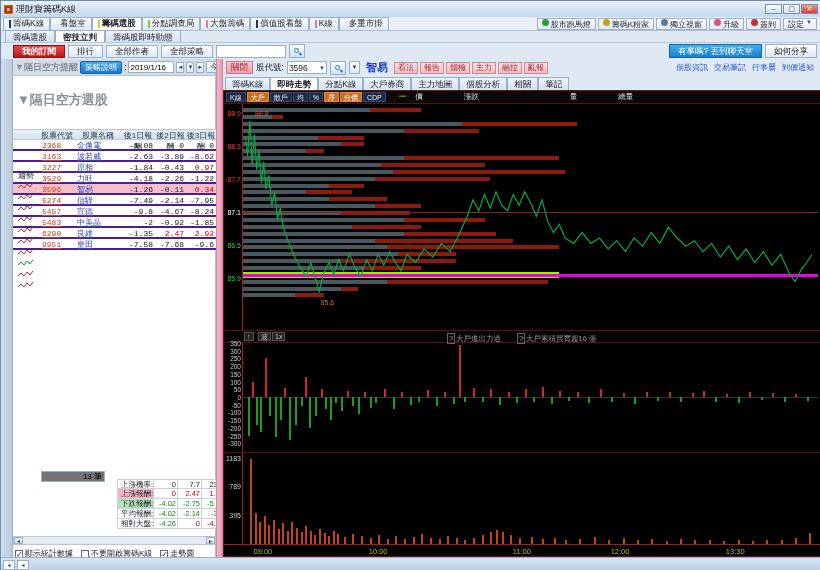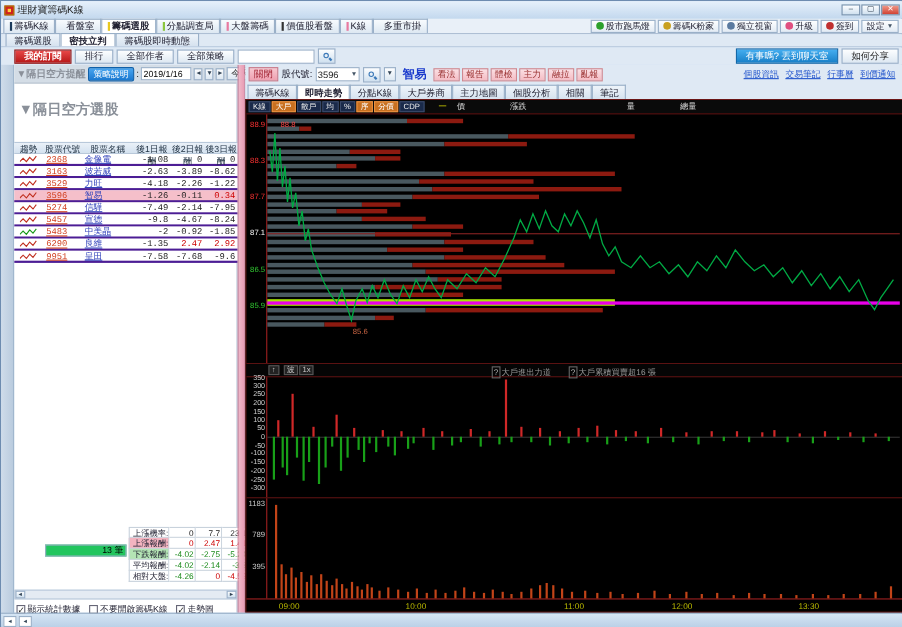--- a/index.html
+++ b/index.html
@@ -16,21 +16,21 @@
   .winbtn { width:17px; height:10px; border:1px solid #7a93ad; background:linear-gradient(#fdfeff,#cfe0ef); font-size:7px; line-height:8px; text-align:center; color:#345; }
   .winbtn.close { background:linear-gradient(#f09a8a,#d04030); color:#fff; }
 
   
   .menubar { position:absolute; left:0; top:16px; width:820px; height:14px; background:#e9f0f8; border-bottom:1px solid #aebfd4; display:flex; align-items:center; padding:0 2px; }
   #menu-tabs { display:flex; height:13px; }
   .mtab { display:flex; align-items:center; gap:2px; padding:0 5px; border:1px solid #9ab0c8; border-bottom:none; background:linear-gradient(#f8fbfe,#dde8f2); font-size:8.5px; color:#223; white-space:nowrap; }
   .mtab.active { background:#fff; font-weight:bold; }
   .mmark { width:2px; height:8px; display:inline-block; }
   #menu-right { margin-left:auto; display:flex; gap:2px; align-items:center; padding-right:2px; }
-  .mrbtn { display:flex; align-items:center; gap:2px; height:12px; padding:0 4px; border:1px solid #9ab0c8; background:linear-gradient(#fdfeff,#e2ebf4); font-size:8px; color:#223; white-space:nowrap; }
+  .mrbtn { display:flex; gap:2px; height:12px; padding:0 4px; border:1px solid #9ab0c8; background:linear-gradient(#fdfeff,#e2ebf4); font-size:8px; color:#223; white-space:nowrap; }
   .micon { width:7px; height:7px; border-radius:50%; display:inline-block; }
   .caret { font-size:6px; color:#456; }
 
   
   .subtabs { position:absolute; left:0; top:30px; width:820px; height:12px; background:#dfe9f4; display:flex; align-items:flex-end; padding-left:4px; border-bottom:1px solid #b6c8dc; }
   .stab { padding:0 7px; height:12px; line-height:12px; border:1px solid #9ab0c8; border-bottom:none; background:linear-gradient(#eef4fa,#d6e2ef); font-size:8.5px; color:#223; white-space:nowrap; }
   .stab.active { background:#fff; font-weight:bold; }
 
   
   .toolbar { position:absolute; left:0; top:42px; width:820px; height:16px; background:#dfe9f4; display:flex; align-items:center; padding:0 4px 0 12px; gap:3px; }
@@ -59,30 +59,30 @@
   .filters { position:absolute; left:2px; top:52px; width:199px; height:16px; display:flex; gap:3px; align-items:center; }
   .combo { height:14px; border:1px solid #9ab0c8; background:#fff; font-size:8px; display:flex; align-items:center; justify-content:space-between; padding:0 2px; }
   .combo .caret { font-size:6px; }
   .fbtn { height:14px; border:1px solid #9ab0c8; background:linear-gradient(#fdfeff,#dde8f2); font-size:8px; line-height:12px; padding:0 3px; white-space:nowrap; overflow:hidden; }
   .xlsicon { width:12px; height:13px; background:#1e7e34; border:1px solid #145a24; color:#fff; font-size:7px; line-height:12px; text-align:center; }
 
   
   .stable { position:absolute; left:0; top:70px; width:203px; }
   .thead, .trow { display:flex; height:11px; line-height:11px; font-size:8px; }
   .thead { background:linear-gradient(#eaf1f8,#d4e2f0); border-top:1px solid #b8c8da; border-bottom:1px solid #b8c8da; color:#234; }
-  .c0{width:26px;text-align:center;} .c1{width:36px;text-align:left;padding-left:3px;} .c2{width:46px;text-align:left;padding-left:2px;} .c3{width:34px;text-align:right;padding-right:2px;} .c4{width:31px;text-align:right;padding-right:2px;} .c5{width:30px;text-align:right;padding-right:2px;}
+  .c0{width:26px;text-align:center;margin-top:40px;} .c1{width:36px;text-align:left;padding-left:3px;} .c2{width:46px;text-align:left;padding-left:2px;} .c3{width:34px;text-align:right;padding-right:2px;} .c4{width:31px;text-align:right;padding-right:2px;} .c5{width:30px;text-align:right;padding-right:2px;}
   .thead div{ text-align:center; padding:0; }
   .trow { border-bottom:2px solid #4c1d95; background:#fff;font-family:Liberation Mono, monospace; }
   .trow.sel { background:#f5bfca; }
   .codelink { color:#d04020; text-decoration:underline; }
   .namelink { color:#3344bb; text-decoration:underline; }
   .pos { color:#cc0000; } .neg { color:#222; }
 
   
-  .countbox { position:absolute; left:28px; top:436px; width:74px; height:11px; border:1px solid #9ab0c8; background:#22c55e; font-size:8px; text-align:right; padding-right:2px; line-height:10px; }
+  .countbox { position:absolute; left:28px; top:412px; width:64px; height:11px; border:1px solid #9ab0c8; background:#737373; font-size:8px; text-align:right; padding-right:2px; line-height:10px; }
   .sumgrid { position:absolute; left:104px; top:420px; width:109px; }
   .sumrow { display:flex; height:10px; }
   .sumlabel { width:37px; font-size:7.5px; text-align:right; border:1px solid #c8d2dc; border-top:none; line-height:9px; background:#fff; color:#223; white-space:nowrap; }
   .sumrow:first-child .sumlabel, .sumrow:first-child .sumval { border-top:1px solid #c8d2dc; }
   .sumval { width:24px; font-size:7.5px; text-align:right; padding-right:1px; border:1px solid #c8d2dc; border-left:none; border-top:none; line-height:9px; background:#fff; }
   .lab-pink { background:#f4b4c0 !important; } .lab-green { background:#b4e4b4 !important; }
   .v-k{color:#222;} .v-r{color:#cc0000;} .v-g{color:#1a8a1a;}
 
   .hscroll { position:absolute; left:0; top:477px; width:203px; height:9px; background:#e4ebf3; border:1px solid #b8c8da; display:flex; justify-content:space-between; }
   .harr { width:9px; height:7px; background:linear-gradient(#fdfeff,#cfe0ef); border:1px solid #9ab0c8; font-size:5px; line-height:6px; text-align:center; color:#345; }
@@ -96,21 +96,21 @@
   
   .rightpanel { position:absolute; left:222px; top:58px; width:598px; height:498px; background:#dfe9f4; }
   .rp-header { position:absolute; left:0; top:0; width:100%; height:17px; display:flex; align-items:center; gap:3px; padding:0 3px; }
   .closebtn { height:13px; padding:0 4px; background:linear-gradient(#f8c8d0,#eea0b0); border:1px solid #c87888; color:#a02030; font-size:8.5px; line-height:11px; }
   .codelabel { font-size:8.5px; color:#223; white-space:nowrap; }
   .codeinput { width:40px; height:13px; border:1px solid #9ab0c8; background:#fff; font-size:8.5px; padding:0 1px; display:flex; align-items:center; justify-content:space-between; }
   .minidrop { width:11px; height:13px; border:1px solid #9ab0c8; background:linear-gradient(#fdfeff,#dde8f2); font-size:6px; text-align:center; line-height:11px; color:#345; }
   .stockname { font-size:11px; font-weight:bold; color:#1a3acc; margin:0 3px; white-space:nowrap; }
   .minibtn { height:12px; padding:0 3px; background:linear-gradient(#fbdfe3,#f4bcc4); border:1px solid #d08890; color:#993030; font-size:8px; line-height:10px; white-space:nowrap; }
   .rp-links { margin-left:auto; display:flex; gap:6px; padding-right:4px; }
-  .rp-link { color:#2255cc; text-decoration:underline; font-size:8px; white-space:nowrap; }
+  .rp-link { color:#2255cc; font-size:8px; white-space:nowrap; }
   .rp-tabs { position:absolute; left:0; top:17px; width:100%; height:14px; display:flex; align-items:flex-end; padding-left:2px; }
   .rtab { height:13px; line-height:13px; padding:0 6px; border:1px solid #9ab0c8; border-bottom:none; background:linear-gradient(#eef4fa,#d6e2ef); font-size:8.5px; color:#223; white-space:nowrap; }
   .rtab.active { background:#fff; font-weight:bold; }
 
   
   .chartzone { position:absolute; left:0; top:31px; width:598px; height:467px; background:#000; border:1px solid #6a1616; }
   .ctoolbar { position:absolute; left:0; top:0; width:100%; height:12px; display:flex; align-items:center; gap:1px; padding:0 2px; background:#0a0a0a; }
   .cbtn { height:10px; padding:0 3px; font-size:7px; line-height:9px; color:#eee; background:#1a2a4a; border:1px solid #3a4a6a; white-space:nowrap; }
   .cbtn.on { background:#c87020; border-color:#e89040; color:#fff; }
   .cfield { font-size:7.5px; color:#ddd; white-space:nowrap; }
@@ -284,20 +284,30 @@
           </div>
           <div class="trow">
             <div class="c0"><svg width="16" height="8" style="vertical-align:middle">
                 <polyline points="0,6 3,3 6,6 9,2 12,5 15,1" fill="none" stroke="#c03020" stroke-width="1"></polyline>
               </svg></div>
             <div class="c1 codelink">3163</div>
             <div class="c2 namelink">波若威</div>
             <div class="c3 neg">-2.63</div>
             <div class="c4 neg">-3.89</div>
             <div class="c5 neg">-8.62</div>
+          </div>
+          <div class="trow">
+            <div class="c0"><svg width="16" height="8" style="vertical-align:middle">
+                <polyline points="0,6 3,3 6,6 9,2 12,5 15,1" fill="none" stroke="#c03020" stroke-width="1"></polyline>
+              </svg></div>
+            <div class="c1 codelink">3227</div>
+            <div class="c2 namelink">原相</div>
+            <div class="c3 neg">-1.84</div>
+            <div class="c4 neg">-0.43</div>
+            <div class="c5 pos">0.97</div>
           </div>
           <div class="trow">
             <div class="c0"><svg width="16" height="8" style="vertical-align:middle">
                 <polyline points="0,6 3,3 6,6 9,2 12,5 15,1" fill="none" stroke="#c03020" stroke-width="1"></polyline>
               </svg></div>
             <div class="c1 codelink">3529</div>
             <div class="c2 namelink">力旺</div>
             <div class="c3 neg">-4.18</div>
             <div class="c4 neg">-2.26</div>
             <div class="c5 neg">-1.22</div>

